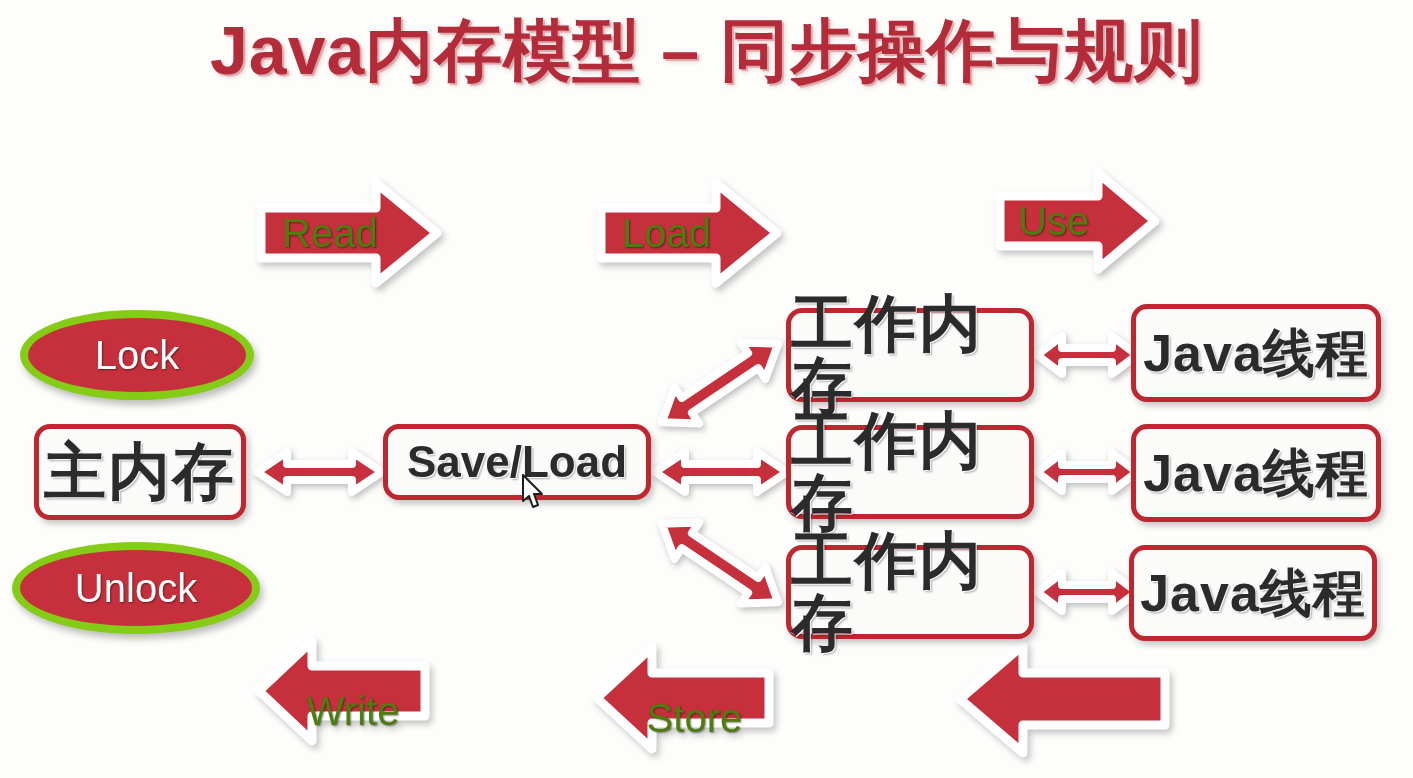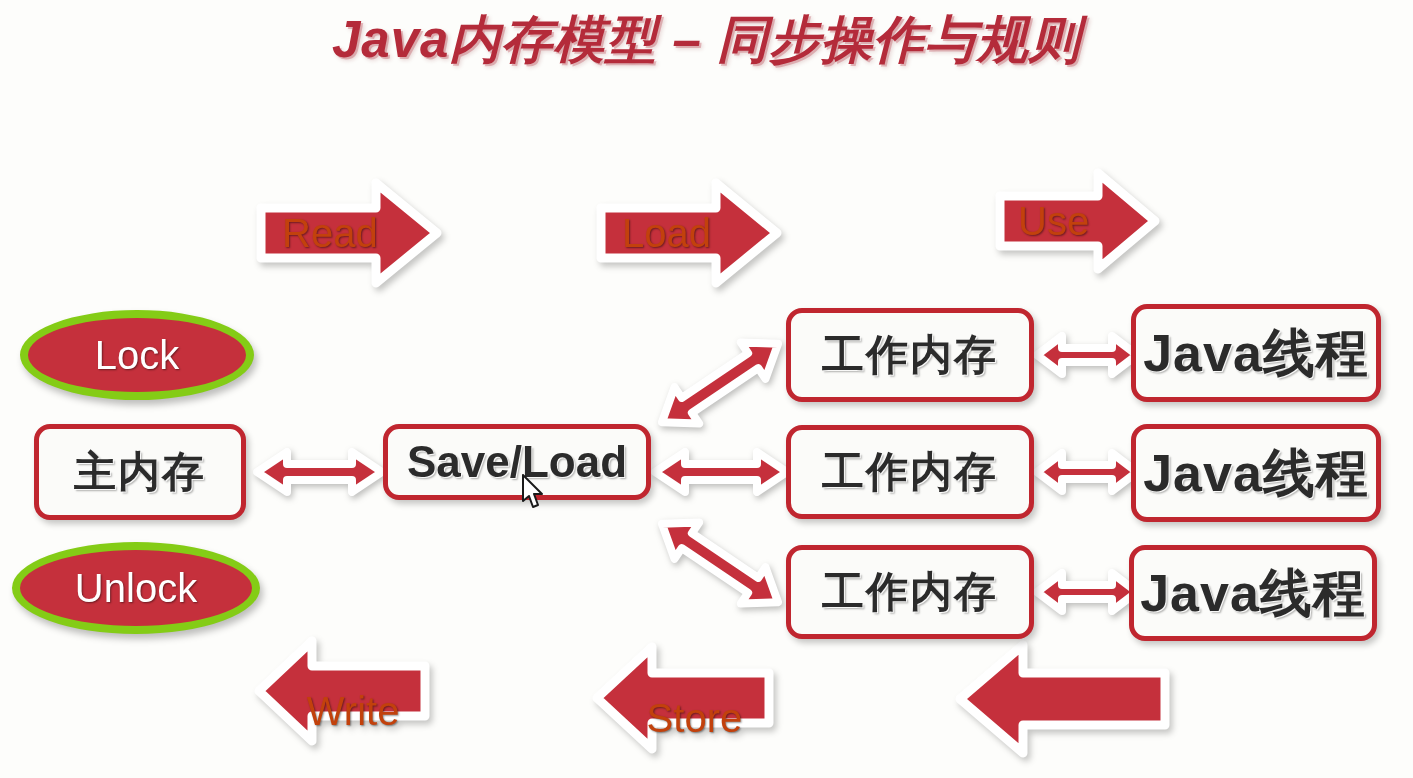--- a/index.html
+++ b/index.html
@@ -9,46 +9,45 @@
     font-family:"Liberation Sans","DejaVu Sans",sans-serif;
     overflow:hidden;
     position:relative;
   }
   #stage{position:absolute;left:0;top:0;width:1413px;height:778px;}
 
   
   #title{
     position:absolute;left:0;top:6px;width:1413px;
     text-align:center;
-    font-size:51px;
+    font-size:68px;
     font-weight:bold;
     color:#b42b3a;
     letter-spacing:1px;
     white-space:nowrap;
     text-shadow:2px 2px 0 rgba(180,43,58,0.28), 3px 3px 4px rgba(120,20,30,0.18);
     font-family:"Liberation Sans","DejaVu Sans",sans-serif;
-    font-style:italic;
   }
 
   
   .node{
     position:absolute;
     box-sizing:border-box;
     background:#fbfbf9;
     border:5px solid #c0262f;
     border-radius:16px;
     display:flex;align-items:center;justify-content:center;
     color:#2b2b2b;
     font-weight:bold;
     box-shadow:3px 4px 6px rgba(0,0,0,0.22);
     text-shadow:1px 1px 0 rgba(255,255,255,0.9), 2px 2px 2px rgba(0,0,0,0.30);
     z-index:5;
   }
   .node span{display:block;line-height:1;}
-  .cjk{font-size:42px;letter-spacing:2px;}
+  .cjk{font-size:62px;letter-spacing:2px;}
   .lat{font-size:44px;letter-spacing:0px;}
   .mix{font-size:52px;letter-spacing:1px;}
 
   
   .ellipse{
     position:absolute;
     box-sizing:border-box;
     background:#c5303c;
     border:8px solid #84cc16;
     border-radius:50%;
@@ -58,21 +57,21 @@
     font-weight:normal;
     box-shadow:3px 5px 7px rgba(0,0,0,0.25);
     text-shadow:1px 1px 2px rgba(0,0,0,0.45);
     z-index:5;
   }
 
   
   .blockarrow{
     position:absolute;
     display:flex;align-items:center;
-    color:#c2410c;
+    color:#4d7c0f;
     font-size:40px;
     font-weight:normal;
     z-index:4;
     filter:drop-shadow(3px 4px 3px rgba(0,0,0,0.22));
   }
   .blockarrow svg{position:absolute;left:0;top:0;width:100%;height:100%;}
   .blockarrow .lbl{
     position:relative;z-index:2;
     text-shadow:1px 1px 2px rgba(0,0,0,0.45);
     white-space:nowrap;

